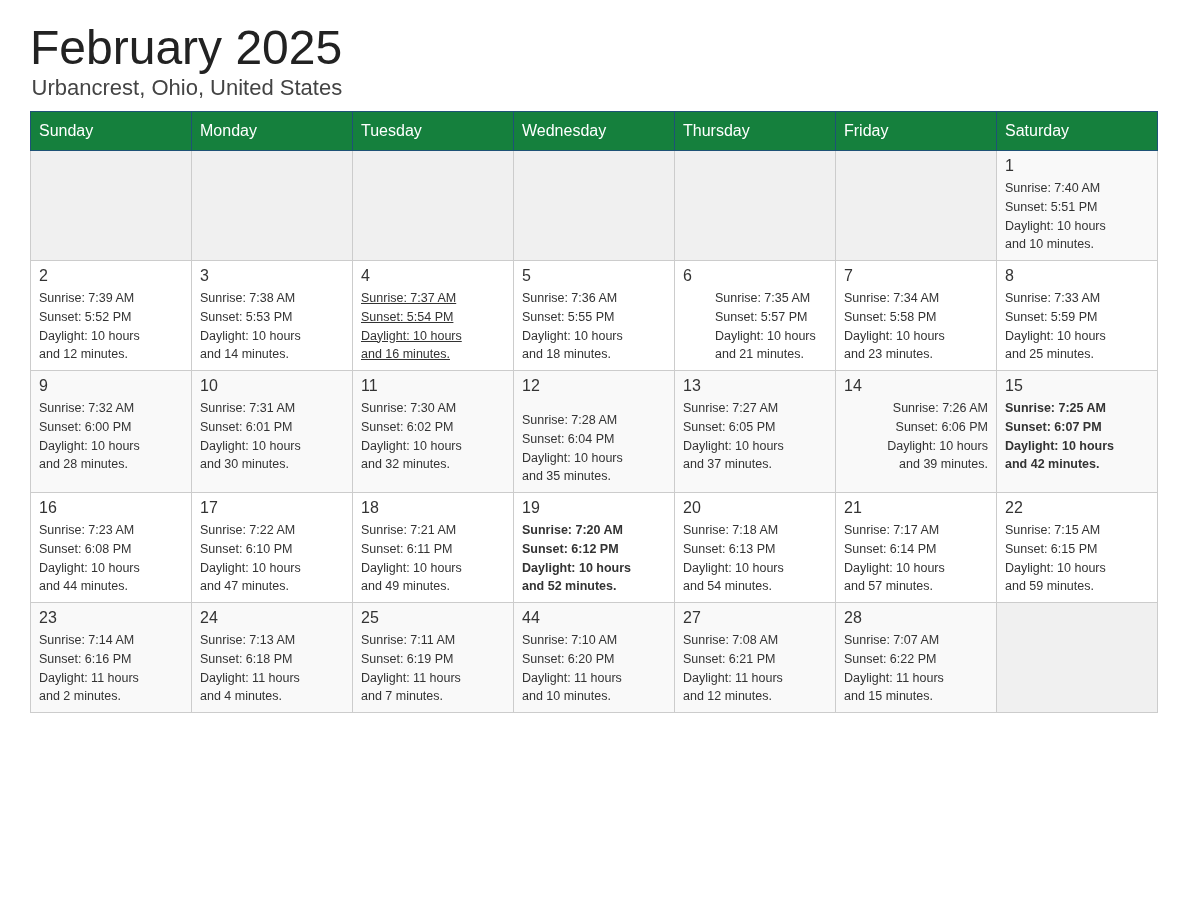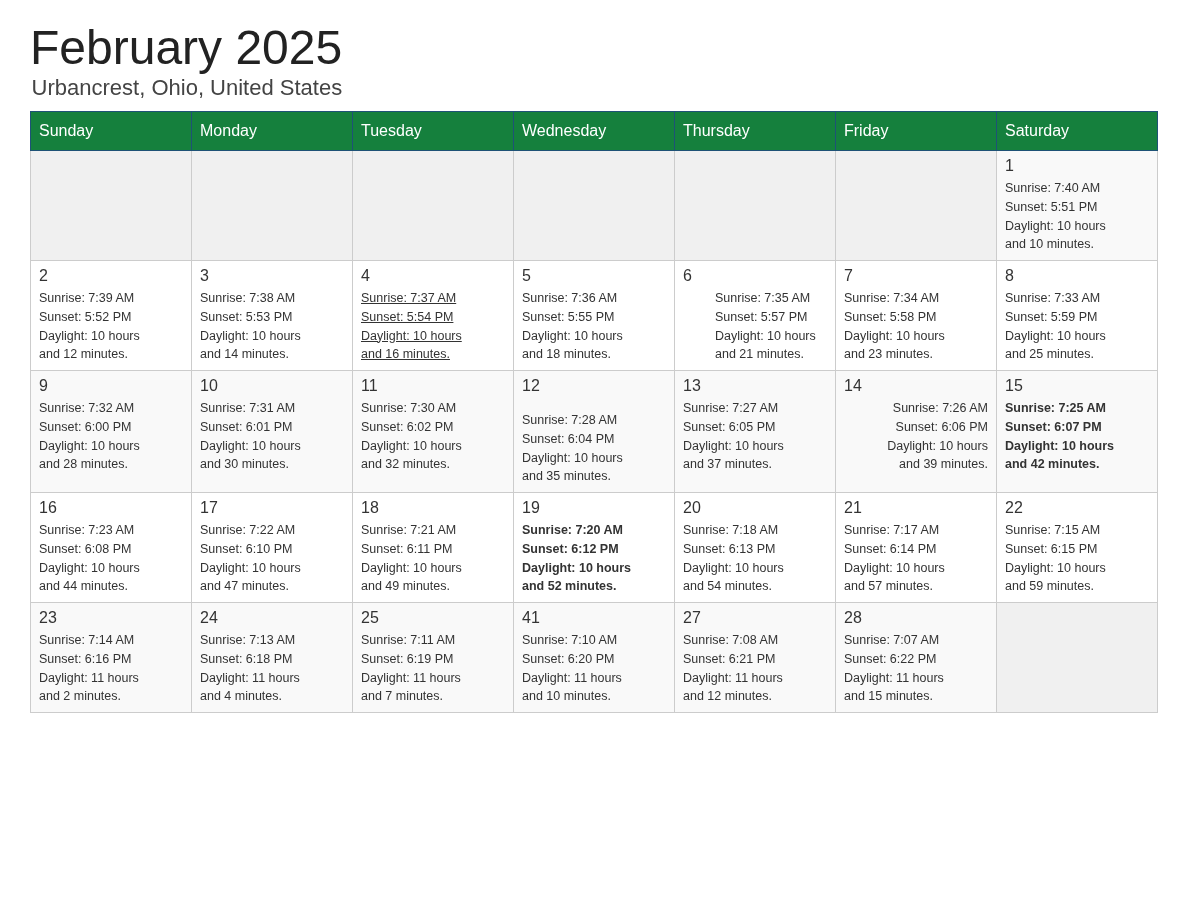--- a/index.html
+++ b/index.html
@@ -306,21 +306,21 @@
 and 4 minutes.</div>
         </td>
         <td>
           <span class="day-number">25</span>
           <div class="day-info" style="white-space: pre-line;">Sunrise: 7:11 AM
 Sunset: 6:19 PM
 Daylight: 11 hours
 and 7 minutes.</div>
         </td>
         <td>
-          <span class="day-number">41</span>
+          <span class="day-number">44</span>
           <div class="day-info" style="white-space: pre-line;">Sunrise: 7:10 AM
 Sunset: 6:20 PM
 Daylight: 11 hours
 and 10 minutes.</div>
         </td>
         <td>
           <span class="day-number">27</span>
           <div class="day-info" style="white-space: pre-line;">Sunrise: 7:08 AM
 Sunset: 6:21 PM
 Daylight: 11 hours

